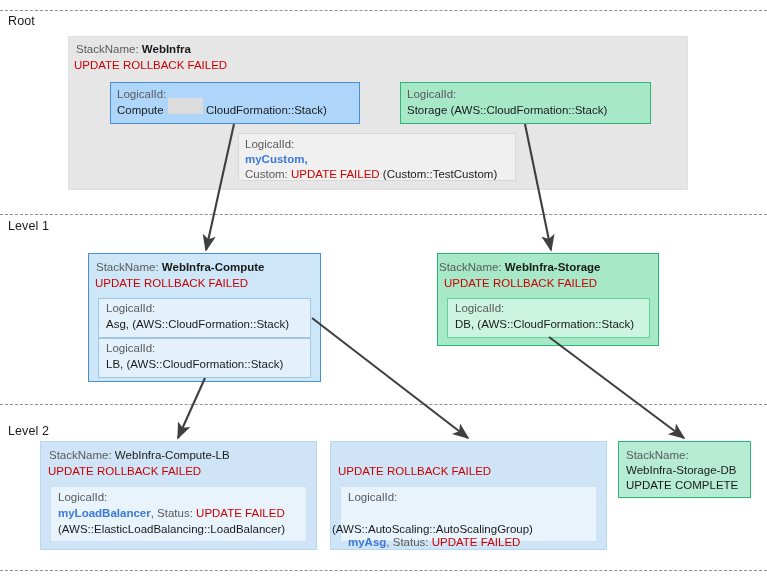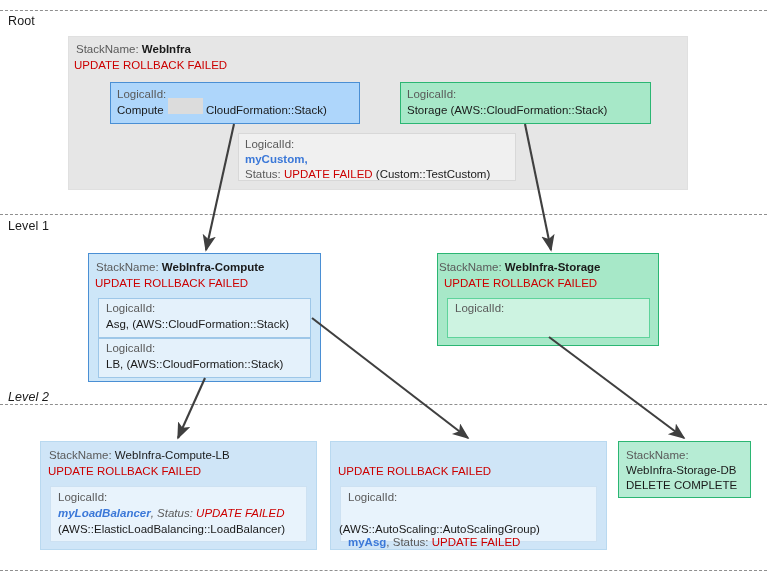--- a/index.html
+++ b/index.html
@@ -106,21 +106,21 @@
 
 <div id="canvas">
 
   <div class="divider" style="top:10px;"></div>
   <div class="divider" style="top:214px;"></div>
   <div class="divider" style="top:404px;"></div>
   <div class="divider" style="top:570px;"></div>
 
   <div class="level-label" style="left:8px;  top:14px;">Root</div>
   <div class="level-label" style="left:8px;  top:219px;">Level 1</div>
-  <div class="level-label" style="left:8px;  top:390px;font-style:italic;">Level 2</div>
+  <div class="level-label" style="left:8px;  top:424px;">Level 2</div>
 
   <div class="box root-container" style="left:68px; top:36px; width:620px; height:154px;"></div>
 
   <div class="txt" style="left:76px; top:42px;">
     <span class="lbl-gray">StackName:</span>
     <span class="val-dark" style="font-weight:bold;">WebInfra</span>
   </div>
   <div class="txt status-red" style="left:74px; top:58px;">UPDATE ROLLBACK FAILED</div>
 
   <div class="box inner-blue" style="left:110px; top:82px; width:250px; height:42px;"></div>
@@ -133,21 +133,21 @@
   <div class="txt lbl-gray" style="left:407px; top:87px;">LogicalId:</div>
   <div class="txt" style="left:407px; top:103px;">
     <span>Storage</span>
     <span>(AWS::CloudFormation::Stack)</span>
   </div>
 
   <div class="box inner-gray" style="left:238px; top:133px; width:278px; height:48px;"></div>
   <div class="txt lbl-gray" style="left:245px; top:137px;">LogicalId:</div>
   <div class="txt logical-blue" style="left:245px; top:152px;">myCustom,</div>
   <div class="txt" style="left:245px; top:167px;">
-    <span class="lbl-gray">Status:</span>
+    <span class="lbl-gray">Custom:</span>
     <span class="status-red">UPDATE FAILED</span>
     <span>(Custom::TestCustom)</span>
   </div>
 
   <div class="box stack-blue" style="left:88px; top:253px; width:233px; height:129px;"></div>
   <div class="txt" style="left:96px; top:260px;">
     <span class="lbl-gray">StackName:</span>
     <span class="val-dark" style="font-weight:bold;">WebInfra-Compute</span>
   </div>
   <div class="txt status-red" style="left:95px; top:276px;">UPDATE ROLLBACK FAILED</div>
@@ -162,51 +162,52 @@
 
   <div class="box stack-green" style="left:437px; top:253px; width:222px; height:93px;"></div>
   <div class="txt" style="left:439px; top:260px;">
     <span class="lbl-gray">StackName:</span>
     <span class="val-dark" style="font-weight:bold;">WebInfra-Storage</span>
   </div>
   <div class="txt status-red" style="left:444px; top:276px;">UPDATE ROLLBACK FAILED</div>
 
   <div class="box inner-green-light" style="left:447px; top:298px; width:203px; height:40px;"></div>
   <div class="txt lbl-gray" style="left:455px; top:301px;">LogicalId:</div>
+  <div class="txt" style="left:455px; top:317px;">DB, (AWS::CloudFormation::Stack)</div>
 
   <div class="box stack-blue-l2" style="left:40px; top:441px; width:277px; height:109px;"></div>
   <div class="txt" style="left:49px; top:448px;">
     <span class="lbl-gray">StackName:</span>
     <span class="val-dark">WebInfra-Compute-LB</span>
   </div>
   <div class="txt status-red" style="left:48px; top:464px;">UPDATE ROLLBACK FAILED</div>
 
   <div class="box inner-blue-pale" style="left:50px; top:486px; width:257px; height:56px;"></div>
   <div class="txt lbl-gray" style="left:58px; top:490px;">LogicalId:</div>
-  <div class="txt" style="left:58px; top:506px;font-style:italic;">
+  <div class="txt" style="left:58px; top:506px;">
     <span class="logical-blue">myLoadBalancer</span><span class="lbl-gray">, Status:</span>
     <span class="status-red">UPDATE FAILED</span>
   </div>
   <div class="txt" style="left:58px; top:522px;">(AWS::ElasticLoadBalancing::LoadBalancer)</div>
 
   <div class="box stack-blue-l2" style="left:330px; top:441px; width:277px; height:109px;"></div>
   <div class="txt status-red" style="left:338px; top:464px;">UPDATE ROLLBACK FAILED</div>
 
   <div class="box inner-blue-pale" style="left:340px; top:486px; width:257px; height:56px;"></div>
   <div class="txt lbl-gray" style="left:348px; top:490px;">LogicalId:</div>
   <div class="txt" style="left:348px; top:506px;margin-top:29px;">
     <span class="logical-blue">myAsg</span><span class="lbl-gray">, Status:</span>
     <span class="status-red">UPDATE FAILED</span>
   </div>
-  <div class="txt" style="left:339px; top:522px;">(AWS::AutoScaling::AutoScalingGroup)</div>
+  <div class="txt" style="left:332px; top:522px;">(AWS::AutoScaling::AutoScalingGroup)</div>
 
   <div class="box stack-green-l2" style="left:618px; top:441px; width:133px; height:57px;"></div>
   <div class="txt lbl-gray" style="left:626px; top:448px;">StackName:</div>
   <div class="txt val-dark" style="left:626px; top:463px;">WebInfra-Storage-DB</div>
-  <div class="txt val-dark" style="left:626px; top:478px;">DELETE COMPLETE</div>
+  <div class="txt val-dark" style="left:626px; top:478px;">UPDATE COMPLETE</div>
 
   <svg id="arrows" viewBox="0 0 767 577">
     <defs>
       <marker id="ah" markerWidth="9" markerHeight="9" refX="7.2" refY="3.2" orient="auto" markerUnits="strokeWidth">
         <path d="M0,0 L8,3.2 L0,6.4 L1.9,3.2 z" fill="#3f3f3f"></path>
       </marker>
     </defs>
     <line x1="234" y1="124" x2="206" y2="250" stroke="#3f3f3f" stroke-width="2.1" marker-end="url(#ah)"></line>
     <line x1="525" y1="124" x2="551" y2="250" stroke="#3f3f3f" stroke-width="2.1" marker-end="url(#ah)"></line>
     <line x1="205" y1="378" x2="178" y2="438" stroke="#3f3f3f" stroke-width="2.1" marker-end="url(#ah)"></line>

